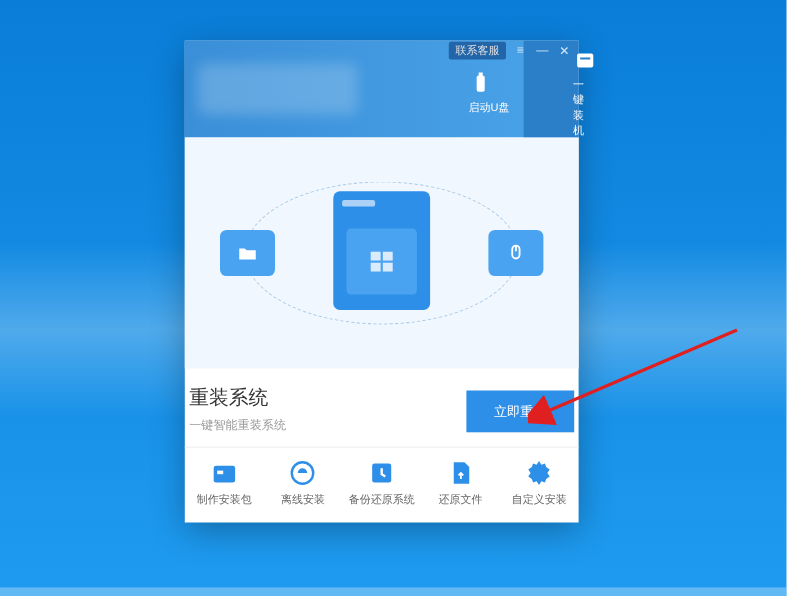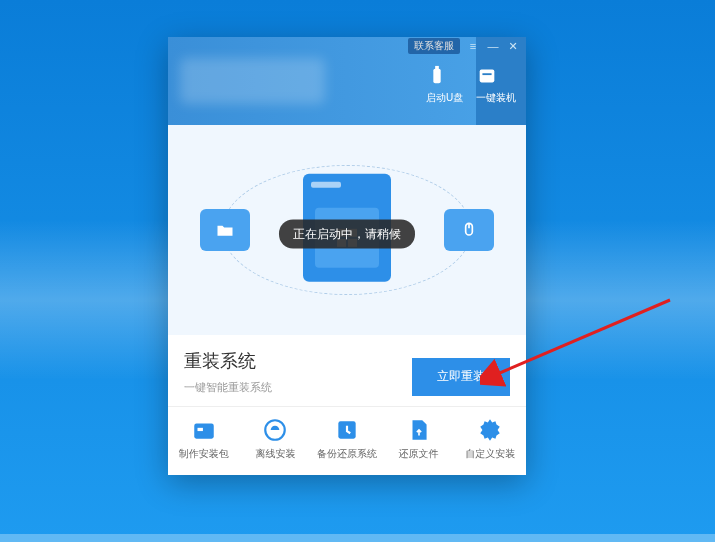--- a/index.html
+++ b/index.html
@@ -25,21 +25,21 @@
     .logo-blur {
       width: 145px; height: 46px; background: rgba(255,255,255,0.2);
       filter: blur(6px); border-radius: 6px;
     }
     .tab-group { display: flex; align-items: stretch; }
     .tab {
       width: 50px; display: flex; flex-direction: column; align-items: flex-start;
       justify-content: center; color: #fff; font-size: 10px; cursor: pointer;
       padding-top: 8px;
     }
-    .tab.active { background: #2b7fc8; }
+    .tab.active { background: #2b7fc8; padding-left: 45px; }
     .tab-icon { width: 22px; height: 22px; margin-bottom: 4px; display: flex; align-items: center; justify-content: center; }
     .tab-label { font-size: 10px; }
     
     .window-controls {
       position: absolute; top: 0; right: 0; display: flex; align-items: center;
       height: 18px; gap: 6px; padding: 0 6px;
     }
     .contact-btn {
       background: #2265a8; color: #e0e0e0; font-size: 10px; padding: 1px 6px;
       border-radius: 2px; cursor: pointer;
@@ -83,21 +83,21 @@
       position: absolute; left: 50%; top: 52%; transform: translate(-50%,-50%);
       background: rgba(40,40,40,0.88); color: #fff; font-size: 12px;
       padding: 6px 14px; border-radius: 14px; white-space: nowrap;
     }
     
     .cursor-arrow {
       position: absolute; left: 22px; bottom: -14px; font-size: 14px; color: #000;
       transform: rotate(-10deg); z-index: 5;
     }
     
-    .main-panel { padding: 14px 16px 10px; display: flex; align-items: flex-end; }
+    .main-panel { padding: 14px 4px 10px; display: flex; align-items: center; }
     .main-text { flex: 1; }
     .main-title { font-size: 18px; color: #333; font-weight: 500; margin-bottom: 6px; }
     .main-sub { font-size: 11px; color: #999; line-height: 1.5; }
     .primary-btn {
       width: 98px; height: 38px; background: #2d8fe8; color: #fff;
       display: flex; align-items: center; justify-content: center;
       font-size: 12px; cursor: pointer; margin-top: 4px;
     }
     
     .footer-tools {
@@ -178,21 +178,20 @@
       <div class="center-doc">
         <div class="inner">
           <svg class="flag" viewBox="0 0 24 24" fill="#fff">
             <rect x="2" y="3" width="9" height="8"></rect>
               <rect x="13" y="3" width="9" height="8"></rect>
             <rect x="2" y="13" width="9" height="8"></rect>
               <rect x="13" y="13" width="9" height="8"></rect>
           </svg>
         </div>
       </div>
-      <div class="toast">正在启动中，请稍候</div>
     </div>
     <div class="cursor-arrow">↖</div>
   </div>
 
   <div class="main-panel">
     <div class="main-text">
       <div class="main-title">重装系统</div>
       <div class="main-sub">一键智能重装系统</div>
     </div>
     <div class="primary-btn">立即重装</div>

